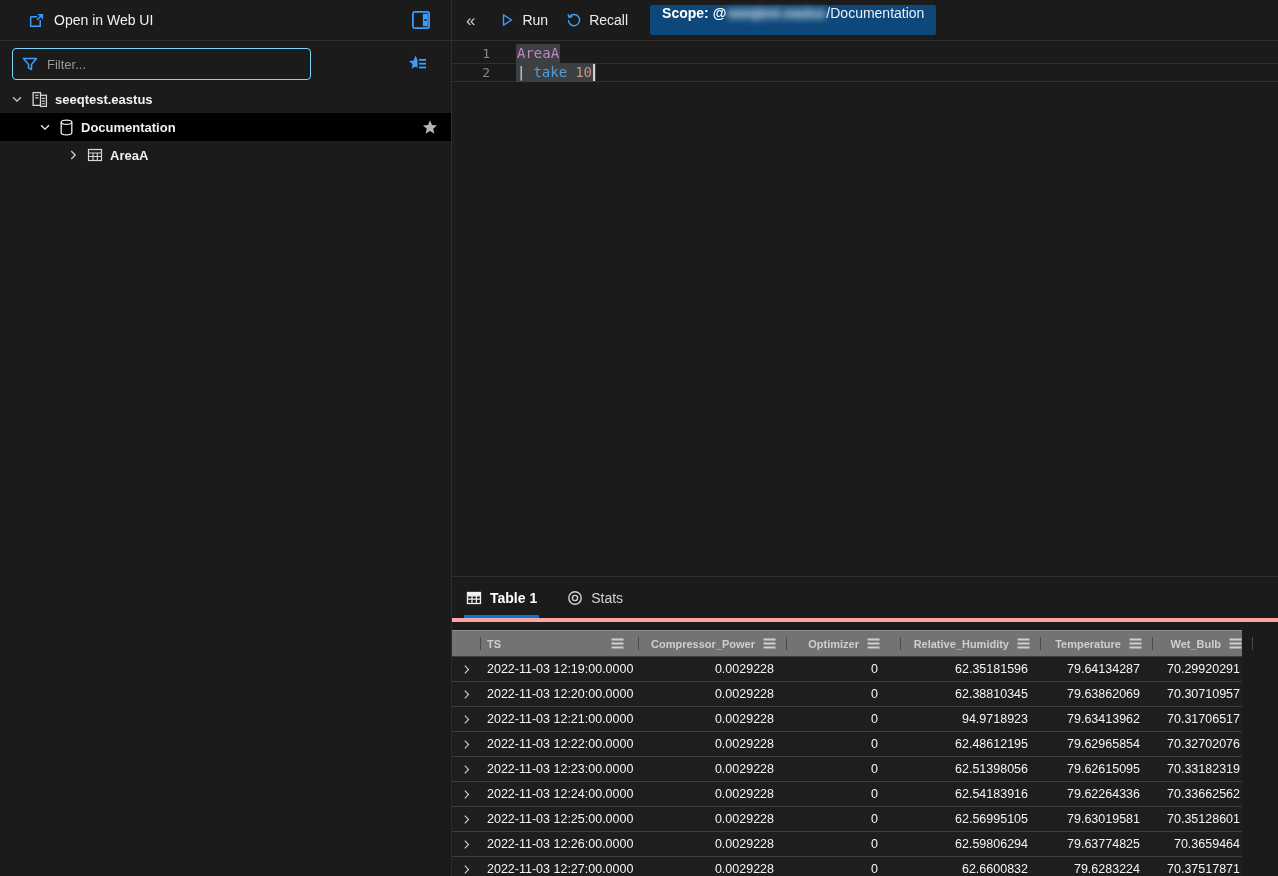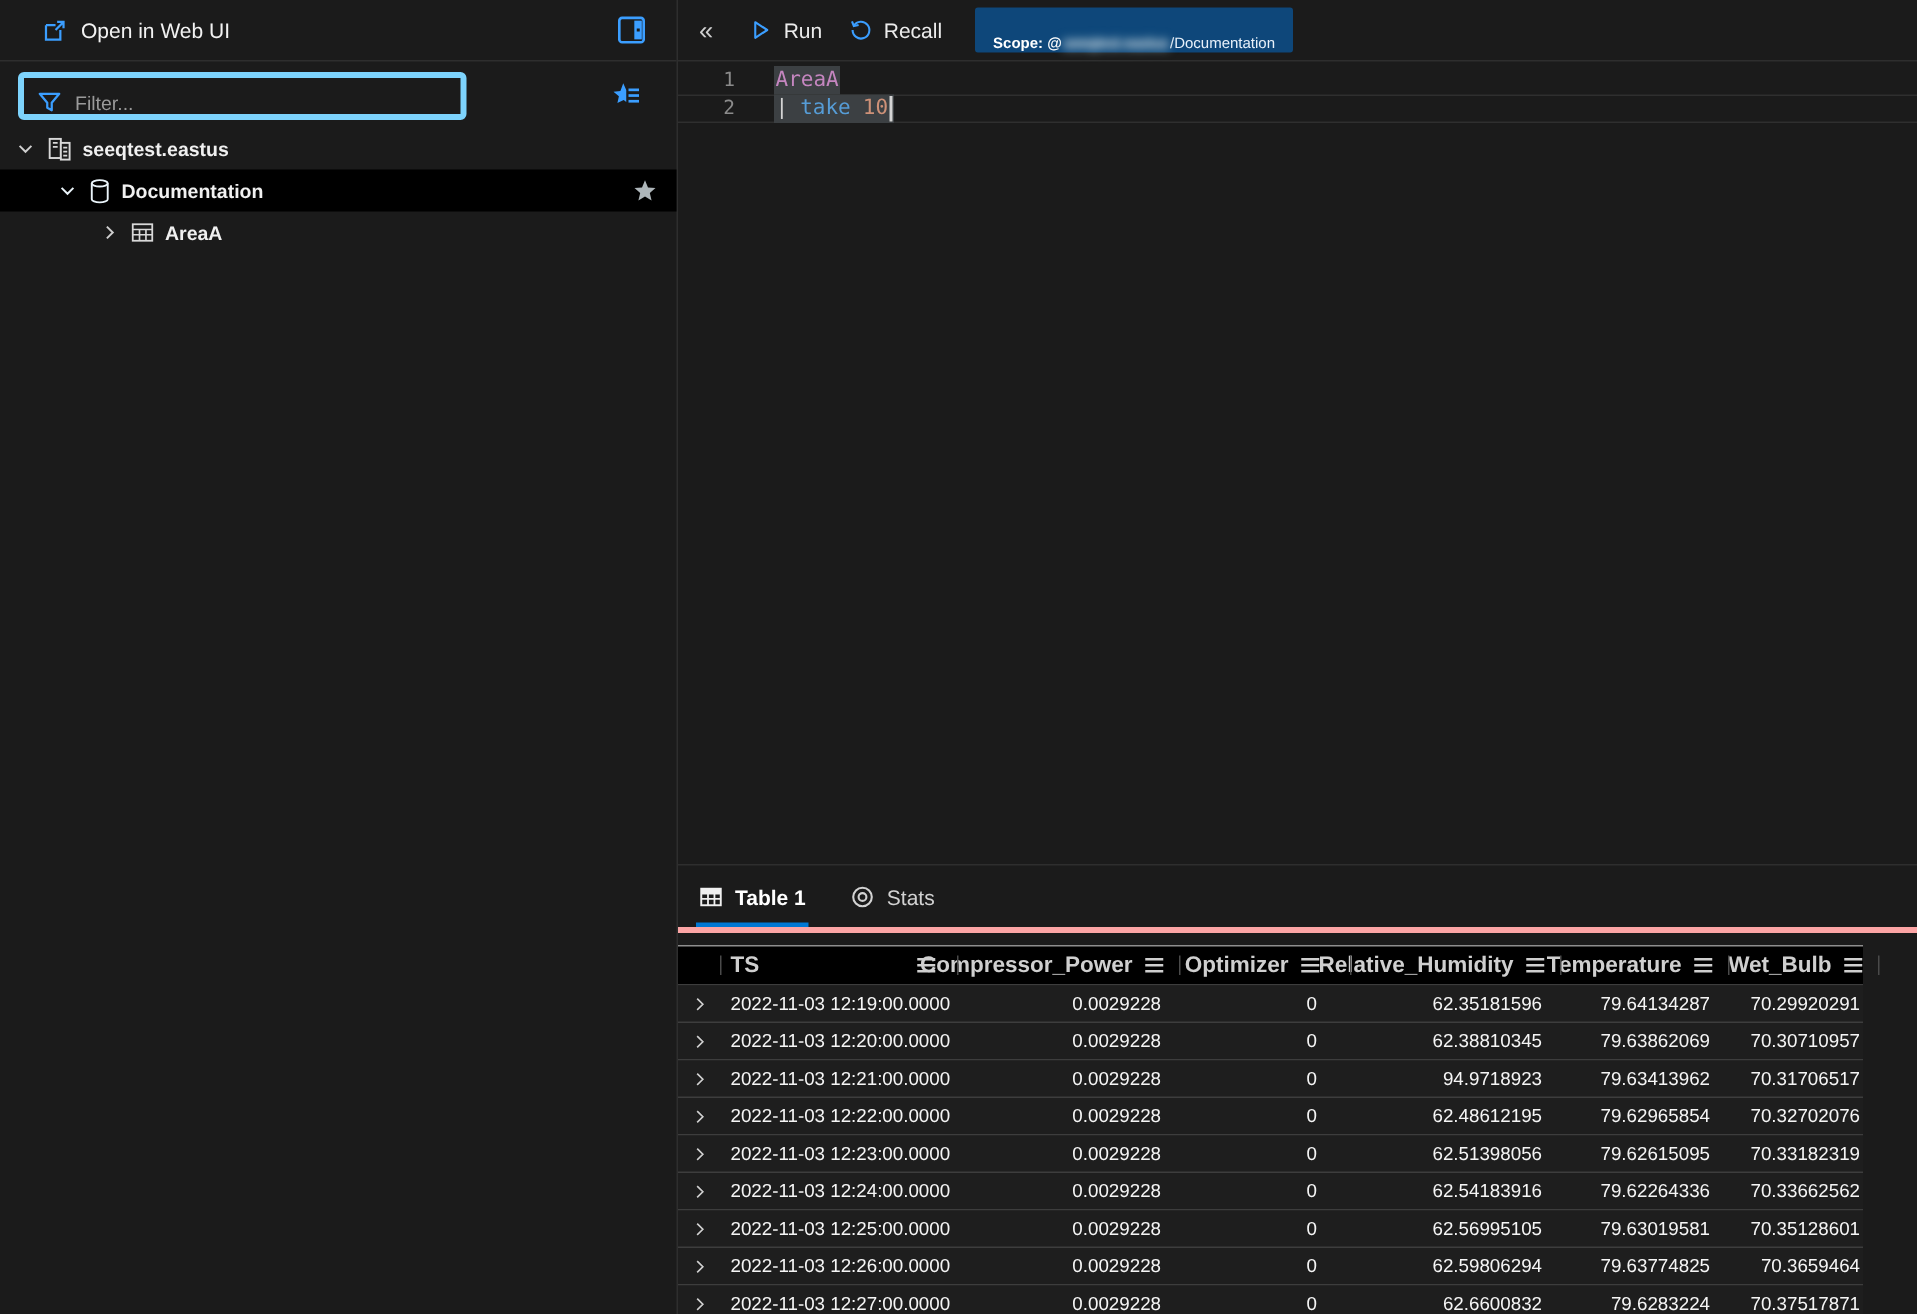--- a/index.html
+++ b/index.html
@@ -14,39 +14,39 @@
   .app { display:flex; width:1278px; height:876px; }
 
   
   .sidebar { width:452px; min-width:452px; border-right:1px solid #2e2e2e; display:flex; flex-direction:column; background:#1b1b1b; }
   .sidebar-header { height:41px; display:flex; align-items:center; padding:0 20px 0 28px; border-bottom:1px solid #2e2e2e; }
   .open-webui { display:flex; align-items:center; gap:9px; cursor:pointer; color:#f2f2f2; font-size:14px; }
   .flex-spacer { flex:1; }
   .icon-btn { display:flex; align-items:center; justify-content:center; cursor:pointer; }
 
   .filter-row { display:flex; align-items:center; padding:7px 12px 5px 12px; }
-  .filter-box { width:299px; height:32px; border:4px solid #7dd3fc; border-radius:4px; display:flex; align-items:flex-end; gap:9px; padding:0 9px; background:transparent; cursor:text; }
+  .filter-box { width:299px; height:32px; border:1px solid #7dd3fc; border-radius:4px; display:flex; align-items:center; gap:9px; padding:0 9px; background:transparent; cursor:text; }
   .filter-placeholder { color:#9a9a9a; font-size:13px; }
   .filter-fav { margin-left:auto; padding-right:10px; }
 
   .tree { display:flex; flex-direction:column; }
   .tree-row { height:28px; display:flex; align-items:center; gap:7px; font-weight:bold; font-size:13px; color:#f0f0f0; position:relative; cursor:pointer; }
   .indent-0 { padding-left:10px; }
   .indent-1 { padding-left:38px; }
   .indent-2 { padding-left:66px; }
   .tree-row.selected { background:#000000; }
   .tree-star { position:absolute; right:13px; top:6px; }
 
   
   .main { flex:1; display:flex; flex-direction:column; min-width:0; }
 
   .toolbar { height:41px; display:flex; align-items:center; padding-left:14px; border-bottom:1px solid #2e2e2e; }
   .collapse-btn { color:#cfcfcf; font-size:17px; margin-right:24px; cursor:pointer; line-height:1; }
   .tool-btn { display:flex; align-items:center; gap:7px; color:#ececec; font-size:14px; margin-right:18px; cursor:pointer; }
-  .scope-chip { height:30px; background:#0e477a; display:flex; align-items:flex-end; padding:0 12px; font-size:10px; border-radius:2px; cursor:pointer; margin-left:4px; white-space:nowrap; }
+  .scope-chip { height:30px; background:#0e477a; display:flex; align-items:flex-start; padding:0 12px; font-size:14px; border-radius:2px; cursor:pointer; margin-left:4px; white-space:nowrap; }
   .scope-prefix { font-weight:bold; color:#ffffff; }
   .scope-masked { filter:blur(3px); color:#a8d4ff; text-shadow:0 0 3px #e8a45a, 0 0 5px #4fb3ff; margin:0 1px; }
   .scope-suffix { color:#e8f1fa; }
 
   .editor { height:535px; font-family:"DejaVu Sans Mono","Liberation Mono",monospace; font-size:14px; padding-top:3px; cursor:text; }
   .code-line { display:flex; align-items:center; height:19px; line-height:19px; white-space:pre; }
   .code-line.current { border-top:1px solid #2f2f2f; border-bottom:1px solid #2f2f2f; }
   .gutter { width:64px; padding-right:26px; text-align:right; color:#8b8b8b; font-size:13px; flex:0 0 64px; }
   .tok-box { background:#3c4043; display:inline-flex; align-items:center; padding:0 1px; }
   .tok-id { color:#c586c0; }
@@ -56,21 +56,21 @@
   .caret { display:inline-block; width:2px; height:17px; background:#d4d4d4; margin-left:1px; }
 
   .tabbar { height:46px; border-top:1px solid #2e2e2e; border-bottom:4px solid #fca5a5; display:flex; align-items:stretch; padding-left:14px; gap:30px; }
   .tab { display:flex; align-items:center; gap:8px; position:relative; font-size:14px; color:#d2d2d2; cursor:pointer; }
   .tab.active { color:#ffffff; font-weight:bold; }
   .tab.active::after { content:""; position:absolute; left:-2px; right:-2px; bottom:0; height:3px; background:#0078d4; }
 
   
   .grid-area { flex:1; overflow:hidden; padding-top:8px; }
   .grid { width:790px; }
-  .grid-header { display:flex; height:27px; background:#000000; border-top:1px solid #8e8e8e; border-bottom:1px solid #3d3d3d; font-size:15px; font-weight:bold; color:#cfcfcf; }
+  .grid-header { display:flex; height:27px; background:#737373; border-top:1px solid #8e8e8e; border-bottom:1px solid #3d3d3d; font-size:11px; font-weight:bold; color:#cfcfcf; }
   .hcell { position:relative; display:flex; align-items:center; height:100%; }
   .hcell + .hcell::before { content:""; position:absolute; left:0; top:6px; bottom:6px; width:1px; background:#4a4a4a; }
   .hcell::after-none {}
   .c0 { width:28px; flex:0 0 28px; }
   .c1 { width:158px; flex:0 0 158px; }
   .c2 { width:148px; flex:0 0 148px; }
   .c3 { width:104px; flex:0 0 104px; }
   .c4 { width:140px; flex:0 0 140px;margin-left:10px; }
   .c5 { width:112px; flex:0 0 112px; }
   .c6 { width:100px; flex:0 0 100px; }

